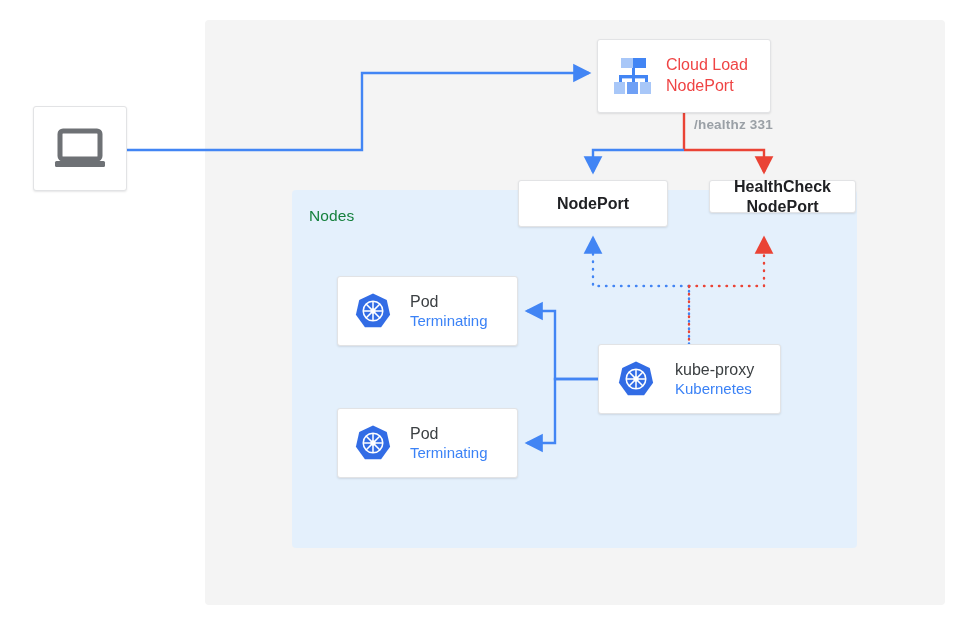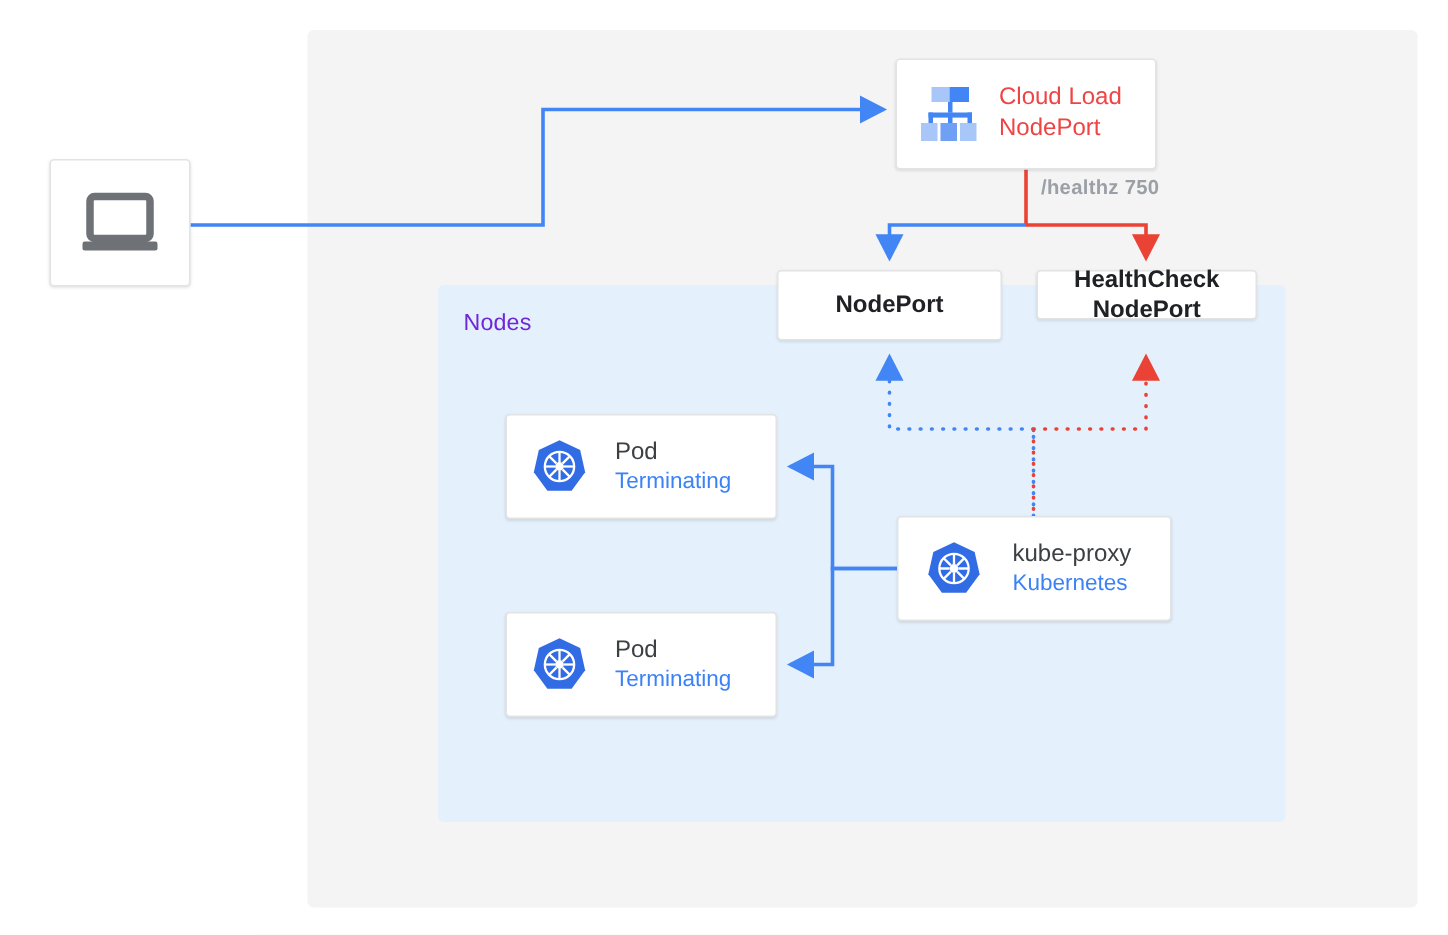--- a/index.html
+++ b/index.html
@@ -7,40 +7,40 @@
        font-family:"Liberation Sans","DejaVu Sans",sans-serif;
        -webkit-font-smoothing:antialiased;}
 
   #stage{position:absolute;left:0;top:0;width:965px;height:623px;}
 
   
   .panel-outer{position:absolute;left:205px;top:20px;width:740px;height:585px;
                background:#f4f4f4;border-radius:4px;}
   .panel-nodes{position:absolute;left:292px;top:190px;width:565px;height:358px;
                background:#e4f0fc;border-radius:4px;}
-  .nodes-label{position:absolute;left:309px;top:207px;font-size:15.5px;color:#6d28d9;
+  .nodes-label{position:absolute;left:309px;top:207px;font-size:15.5px;color:#15803d;
                letter-spacing:.1px;}
 
   
   .card{position:absolute;background:#ffffff;border:1px solid #e2e3e5;border-radius:3px;
         box-shadow:0 1px 2px rgba(60,64,67,.13);box-sizing:border-box;}
 
   
   .box-client{left:33px;top:106px;width:94px;height:85px;}
   .laptop-ico{position:absolute;left:50%;top:50%;transform:translate(-50%,-50%);}
 
   
   .box-clb{left:597px;top:39px;width:174px;height:74px;display:flex;align-items:center;
            padding-left:12px;}
   .clb-ico{width:46px;height:40px;position:relative;flex:0 0 auto;}
   .clb-text{margin-left:10px;font-size:16px;color:#ef4444;line-height:1.3;}
 
   
   .box-np{left:518px;top:180px;width:150px;height:47px;}
-  .box-hc{left:691px;top:180px;width:147px;height:33px;}
+  .box-hc{left:709px;top:180px;width:147px;height:33px;}
   .np-label{position:absolute;left:0;top:0;width:100%;height:100%;display:flex;
             flex-direction:column;align-items:center;justify-content:center;
             font-size:16px;font-weight:bold;color:#202124;line-height:1.22;}
 
   
   .box-pod1{left:337px;top:276px;width:181px;height:70px;}
   .box-pod2{left:337px;top:408px;width:181px;height:70px;}
   .box-kp{left:598px;top:344px;width:183px;height:70px;padding-left:36px;}
   .row{position:absolute;left:0;top:0;width:100%;height:100%;display:flex;
        align-items:center;padding-left:16px;box-sizing:border-box;}
@@ -114,21 +114,21 @@
       <rect x="4" y="26" width="11" height="12" fill="#a8c7f8"></rect>
       <rect x="17" y="26" width="11" height="12" fill="#6fa0f5"></rect>
       <rect x="30" y="26" width="11" height="12" fill="#a8c7f8"></rect>
     </svg>
     <div class="clb-text">
       <div>Cloud Load</div>
       <div>NodePort</div>
     </div>
   </div>
 
-  <div class="healthz">/healthz 750</div>
+  <div class="healthz">/healthz 331</div>
 
   <div class="card box-np">
     <div class="np-label">
       <span>NodePort</span>
     </div>
   </div>
 
   <div class="card box-hc">
     <div class="np-label">
       <span>HealthCheck</span>

